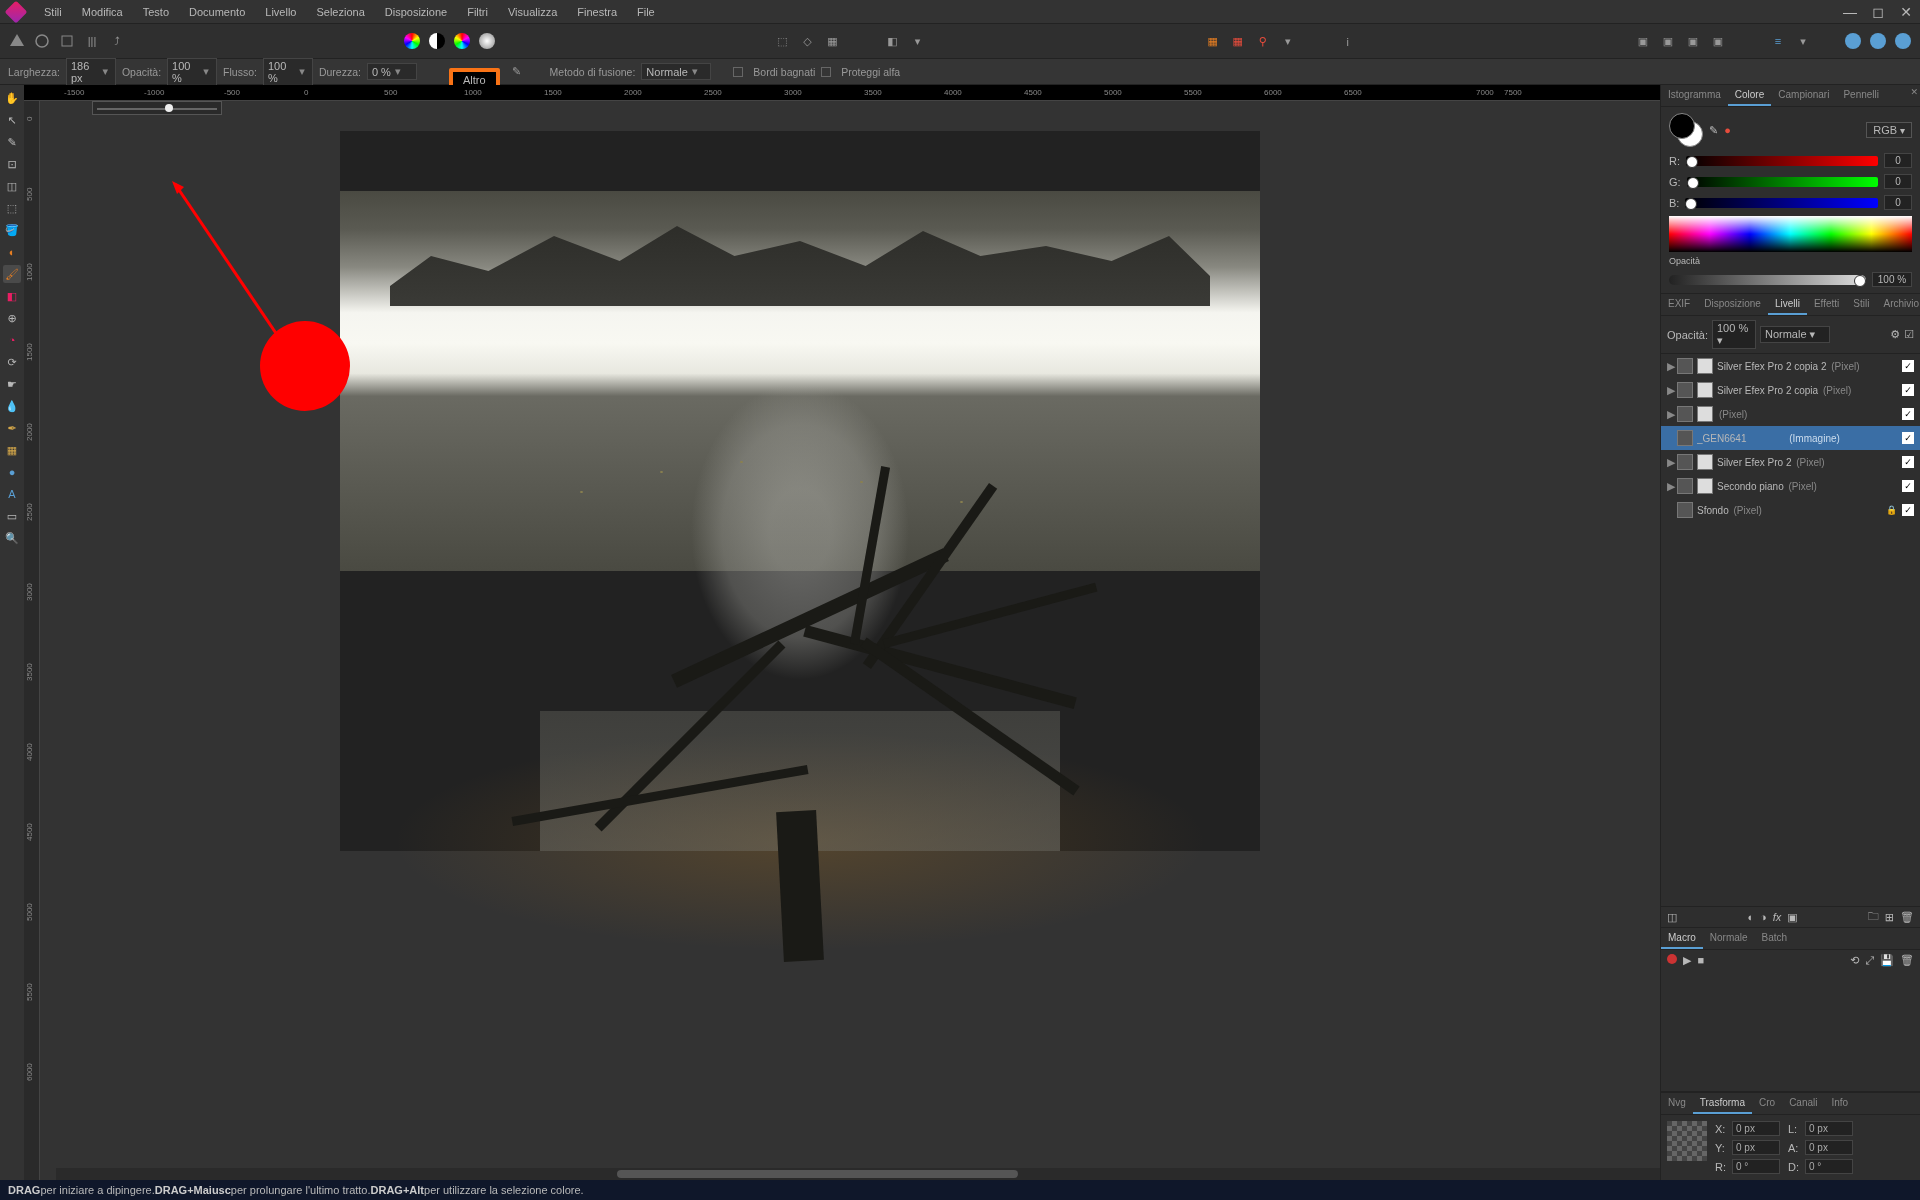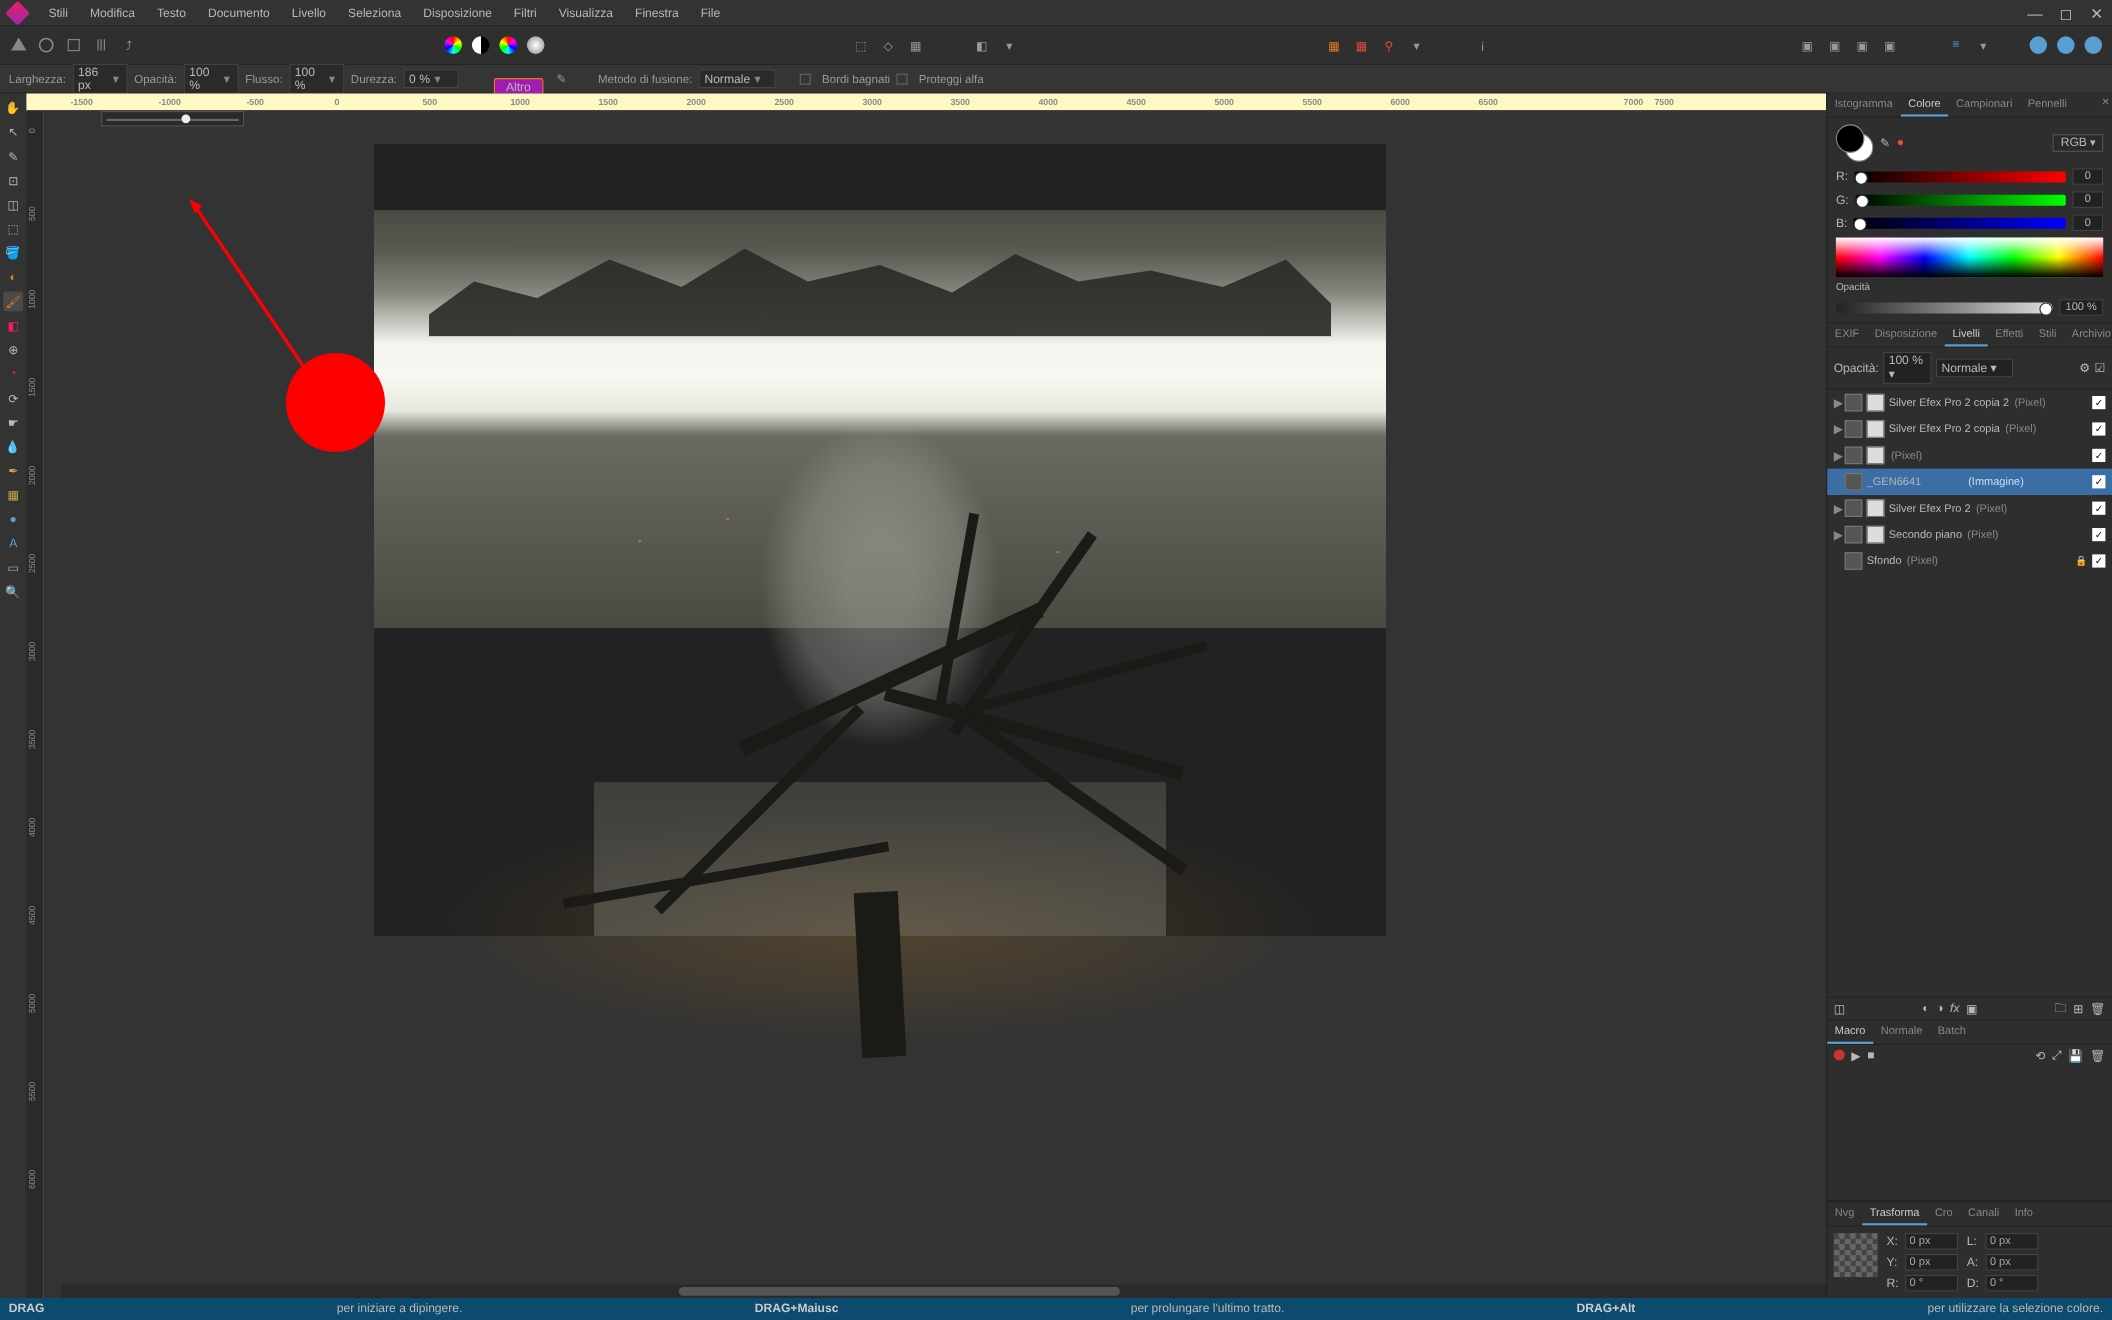--- a/index.html
+++ b/index.html
@@ -11,27 +11,27 @@
 .window-controls span { width:28px; text-align:center; font-size:14px; }
 .toolbar { height:35px; background:#2f2f2f; display:flex; align-items:center; padding:0 6px; border-bottom:1px solid #222; gap:4px; }
 .toolbar-group { display:flex; gap:3px; }
 .toolbar-btn { width:22px; height:22px; display:flex; align-items:center; justify-content:center; color:#999; }
 .circ { width:16px; height:16px; border-radius:50%; }
 .divider { flex:1; }
 .context-bar { height:26px; background:#353535; display:flex; align-items:center; padding:0 8px; border-bottom:1px solid #222; gap:6px; }
 .cb-label { color:#999; font-size:10.5px; }
 .cb-input { background:#2a2a2a; border:1px solid #444; padding:1px 4px; width:50px; color:#ccc; display:flex; align-items:center; }
 .cb-drop { width:10px; color:#888; margin-left:4px; }
-.cb-btn { background:#a21caf; border:1px solid #f97316; padding:2px 10px; border-radius:2px; display:inline-block;margin-top:16px; }
+.cb-btn { background:#000000; border:4px solid #f97316; padding:2px 10px; border-radius:2px; display:inline-block;margin-top:16px; }
 .checkbox { width:10px; height:10px; border:1px solid #666; display:inline-block; margin-right:4px; vertical-align:middle; }
 .workspace { display:flex; height:calc(100% - 24px - 35px - 26px - 20px); }
 .tools { width:24px; background:#333; display:flex; flex-direction:column; padding-top:4px; gap:4px; align-items:center; }
 .tool { width:18px; height:18px; display:flex; align-items:center; justify-content:center; }
 .canvas-wrap { flex:1; display:flex; flex-direction:column; position:relative; background:#333; }
-.ruler-h { height:16px; background:#fef9c3; border-bottom:1px solid #444; position:relative; overflow:hidden;font-weight:bold; }
+.ruler-h { height:16px; background:#000000; border-bottom:1px solid #444; position:relative; overflow:hidden; }
 .ruler-h .tick { position:absolute; top:3px; font-size:8px; color:#888; }
 .canvas-body { flex:1; display:flex; }
 .ruler-v { width:16px; background:#2a2a2a; border-right:1px solid #444; position:relative; overflow:hidden; }
 .ruler-v .tick { position:absolute; left:1px; font-size:8px; color:#888; transform:rotate(-90deg); transform-origin:left top; }
 .canvas { flex:1; position:relative; overflow:hidden; background:#333; }
 .artwork { position:absolute; left:300px; top:30px; width:920px; height:720px; background:#222; }
 .art-sky { position:absolute; top:60px; left:0; right:0; height:380px; background:linear-gradient(#4a4a42 0%,#5a5a52 10%,#888880 20%,#f5f5f0 32%,#f8f8f2 40%,#e8e8e0 48%,#6a6a62 54%,#4a4a42 100%); }
 .art-speck { position:absolute; width:3px; height:2px; background:#8a8050; border-radius:50%; }
 .art-mount { position:absolute; top:75px; left:50px; right:50px; height:100px; background:linear-gradient(180deg,#2a2a26,#3a3a36); clip-path:polygon(0 80%,5% 50%,12% 65%,20% 30%,28% 55%,35% 20%,42% 50%,50% 35%,58% 60%,65% 25%,72% 50%,80% 40%,88% 55%,95% 30%,100% 70%,100% 100%,0 100%); }
 .art-tree { position:absolute; top:280px; left:120px; width:680px; height:420px; }
@@ -82,21 +82,21 @@
 .layer-toolbar .spacer{flex:1;}
 .macro-panel { border-bottom:1px solid #222;}
 .macro-tb { display:flex; padding:4px 6px; gap:6px;}
 .macro-tb .rec{width:10px;height:10px;background:#c33;border-radius:50%;}
 .macro-body { height:120px; }
 .bottom-tabs { display:flex; border-top:1px solid #222; border-bottom:1px solid #222; }
 .transform-panel { padding:6px; display:flex; gap:8px;}
 .tp-thumb { width:40px; height:40px; background:repeating-conic-gradient(#666 0 25%,#444 0 50%) 0 0/10px 10px; }
 .tp-grid { display:grid; grid-template-columns:auto 50px auto 50px; gap:4px 6px; align-items:center; font-size:10px; }
 .tp-grid input { background:#222; border:1px solid #444; padding:1px 3px; width:48px; color:#aaa; font-size:10px;}
-.statusbar { height:20px; background:#0c4a6e; display:flex; align-items:center; padding:0 8px; font-size:10.5px; color:#999;justify-content:space-between; }
+.statusbar { height:20px; background:#0f172a; display:flex; align-items:center; padding:0 8px; font-size:10.5px; color:#999; }
 .statusbar b { color:#ccc; }
 .close-btn { position:absolute; right:2px; top:2px; font-size:9px; color:#888; cursor:default;}
 </style>
 </head>
 <body>
 
 <div class="menubar">
   <span class="logo"></span>
   <span class="menu">Stili</span>
   <span class="menu">Modifica</span>

